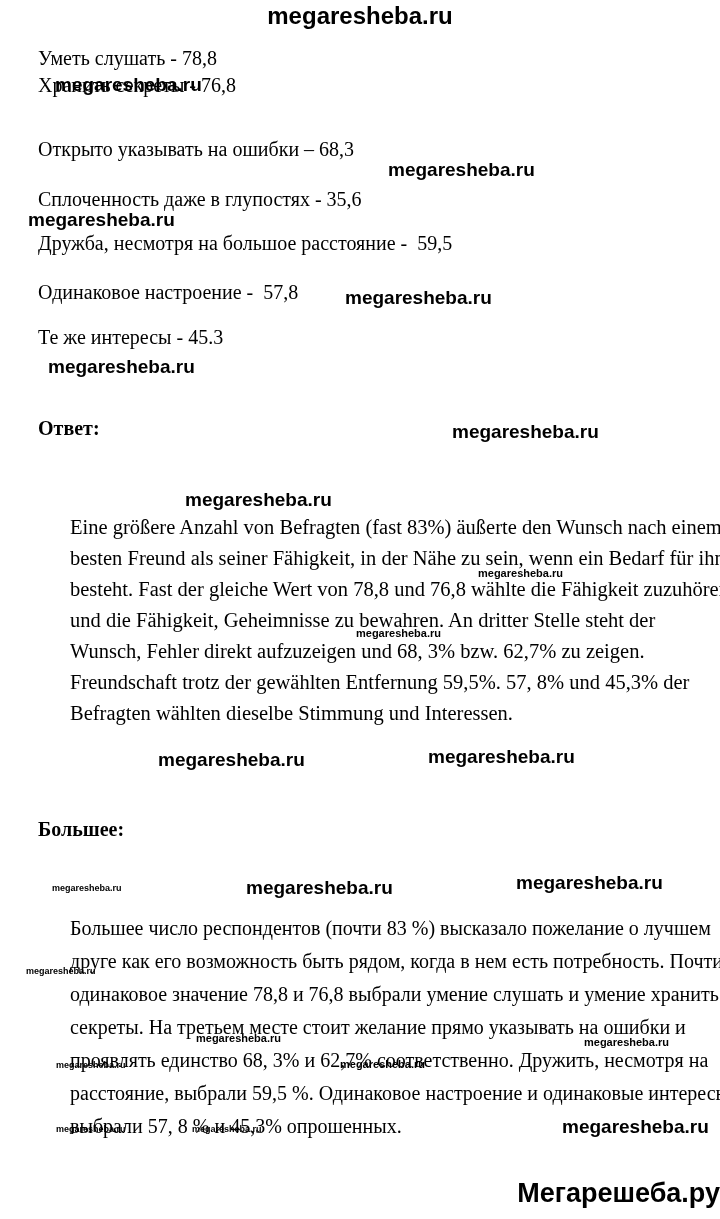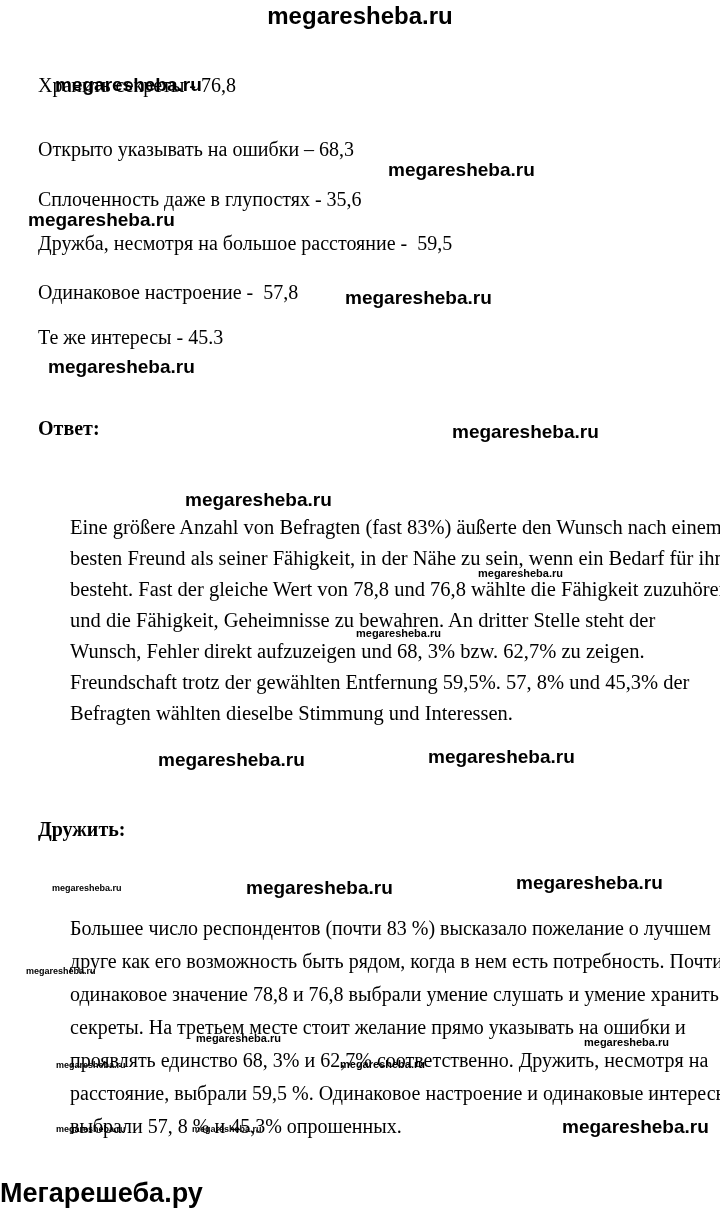--- a/index.html
+++ b/index.html
@@ -57,34 +57,35 @@
     font-size: 20.5px;
     line-height: 31px;
     text-align: left;
     margin-left: 32px;
   }
   .footer-brand {
     position: absolute;
     top: 1178px;
     left: 0;
     width: 100%;
-    text-align: left;
+    text-align: right;
     font-family: "Liberation Sans", sans-serif;
     font-weight: 700;
     font-size: 27px;
     white-space: nowrap;
   }
 </style>
 </head>
 <body>
 
 <div class="page">
 
   <div class="header-wm">megaresheba.ru</div>
 
+  <div class="list-item" style="top:47px">Уметь слушать - 78,8</div>
   <div class="list-item" style="top:74px">Хранить секреты - 76,8</div>
   <div class="list-item" style="top:138px">Открыто указывать на ошибки – 68,3</div>
   <div class="list-item" style="top:188px">Сплоченность даже в глупостях - 35,6</div>
   <div class="list-item" style="top:232px">Дружба, несмотря на большое расстояние -  59,5</div>
   <div class="list-item" style="top:281px">Одинаковое настроение -  57,8</div>
   <div class="list-item" style="top:326px">Те же интересы - 45.3</div>
 
   <div class="wm b" style="left:55px;top:74px">megaresheba.ru</div>
   <div class="wm b" style="left:388px;top:159px">megaresheba.ru</div>
   <div class="wm b" style="left:28px;top:209px">megaresheba.ru</div>
@@ -106,18 +107,18 @@
 
   <div class="wm xs" style="left:52px;top:883px">megaresheba.ru</div>
   <div class="wm xs" style="left:26px;top:966px">megaresheba.ru</div>
   <div class="wm xs" style="left:56px;top:1060px">megaresheba.ru</div>
   <div class="wm xs" style="left:56px;top:1124px">megaresheba.ru</div>
   <div class="wm xs" style="left:192px;top:1124px">megaresheba.ru</div>
 
   <div class="section-label" style="top:417px">Ответ:</div>
   <div class="para" style="top:512px">Eine größere Anzahl von Befragten (fast 83%) äußerte den Wunsch nach einem besten Freund als seiner Fähigkeit, in der Nähe zu sein, wenn ein Bedarf für ihn besteht. Fast der gleiche Wert von 78,8 und 76,8 wählte die Fähigkeit zuzuhören und die Fähigkeit, Geheimnisse zu bewahren. An dritter Stelle steht der Wunsch, Fehler direkt aufzuzeigen und 68, 3% bzw. 62,7% zu zeigen. Freundschaft trotz der gewählten Entfernung 59,5%. 57, 8% und 45,3% der Befragten wählten dieselbe Stimmung und Interessen.</div>
 
-  <div class="section-label" style="top:818px">Дружить:</div>
+  <div class="section-label" style="top:818px">Большее:</div>
   <div class="para" style="top:912px;line-height:33px;font-size:20px;width:665px">Большее число респондентов (почти 83 %) высказало пожелание о лучшем друге как его возможность быть рядом, когда в нем есть потребность. Почти одинаковое значение 78,8 и 76,8 выбрали умение слушать и умение хранить секреты. На третьем месте стоит желание прямо указывать  на ошибки  и проявлять единство 68, 3% и 62,7% соответственно. Дружить, несмотря на расстояние, выбрали 59,5 %. Одинаковое настроение и одинаковые интересы выбрали 57, 8 % и 45,3%  опрошенных.</div>
 
   <div class="footer-brand">Мегарешеба.ру</div>
 
 </div>
 
 </body></html>

